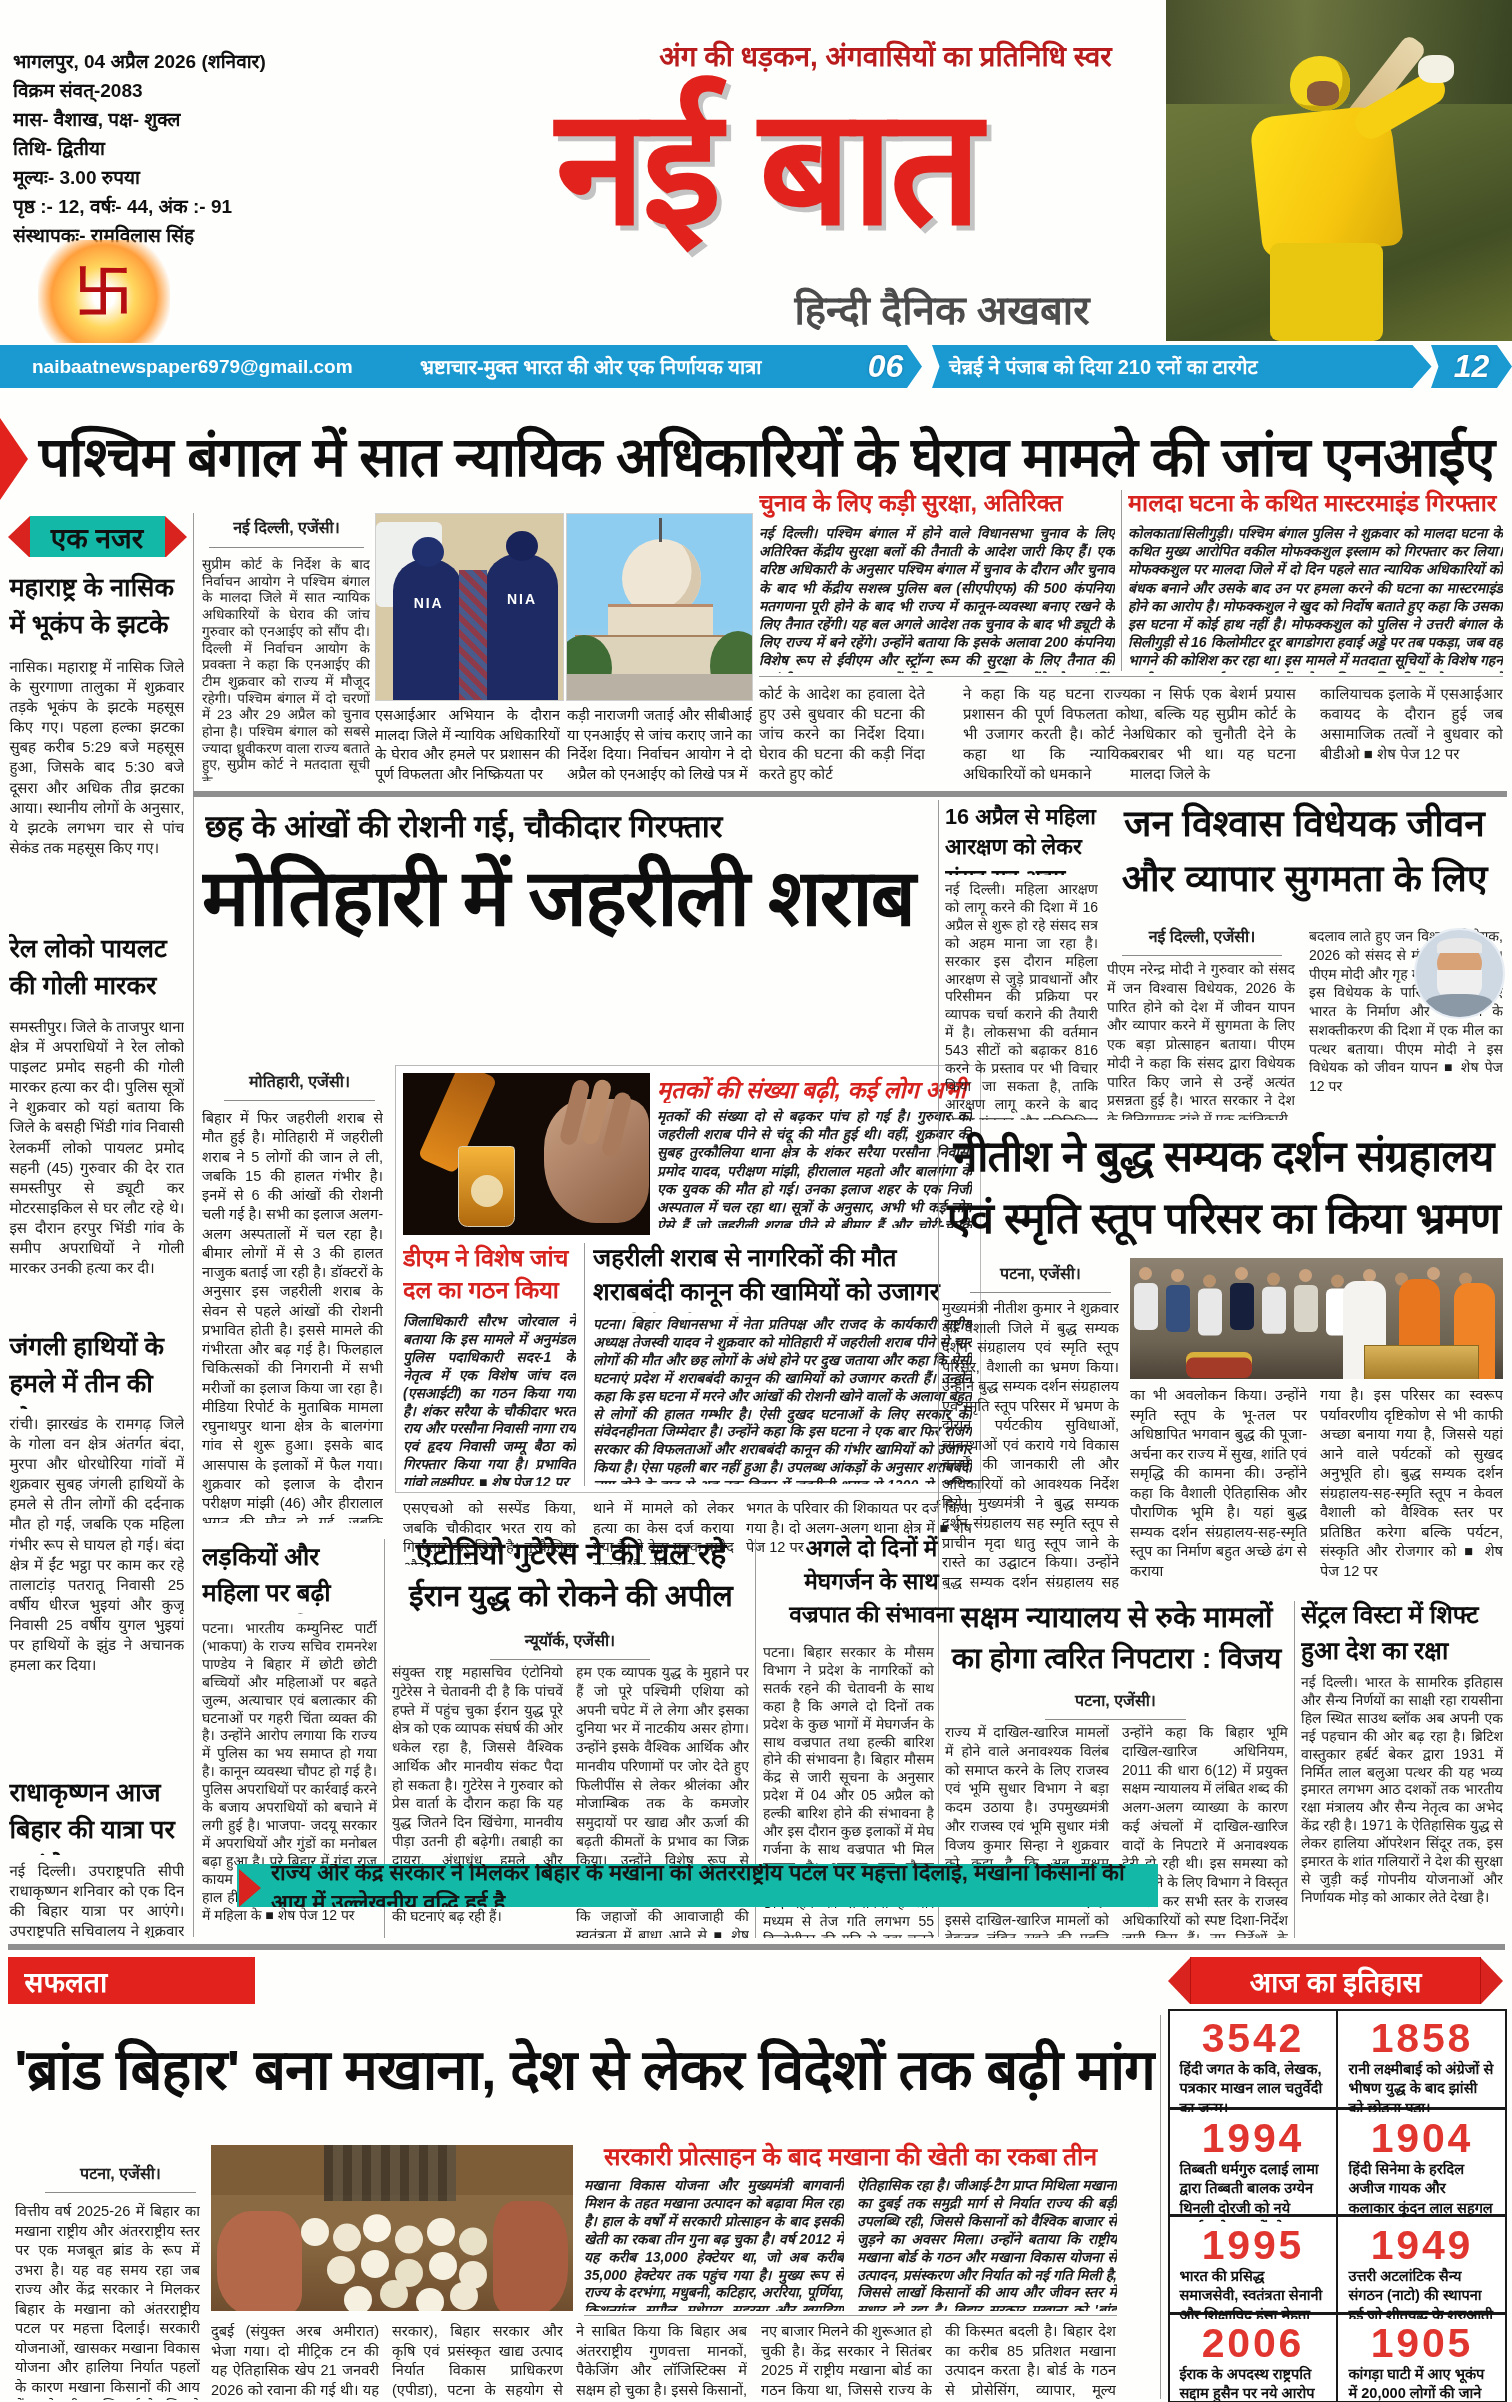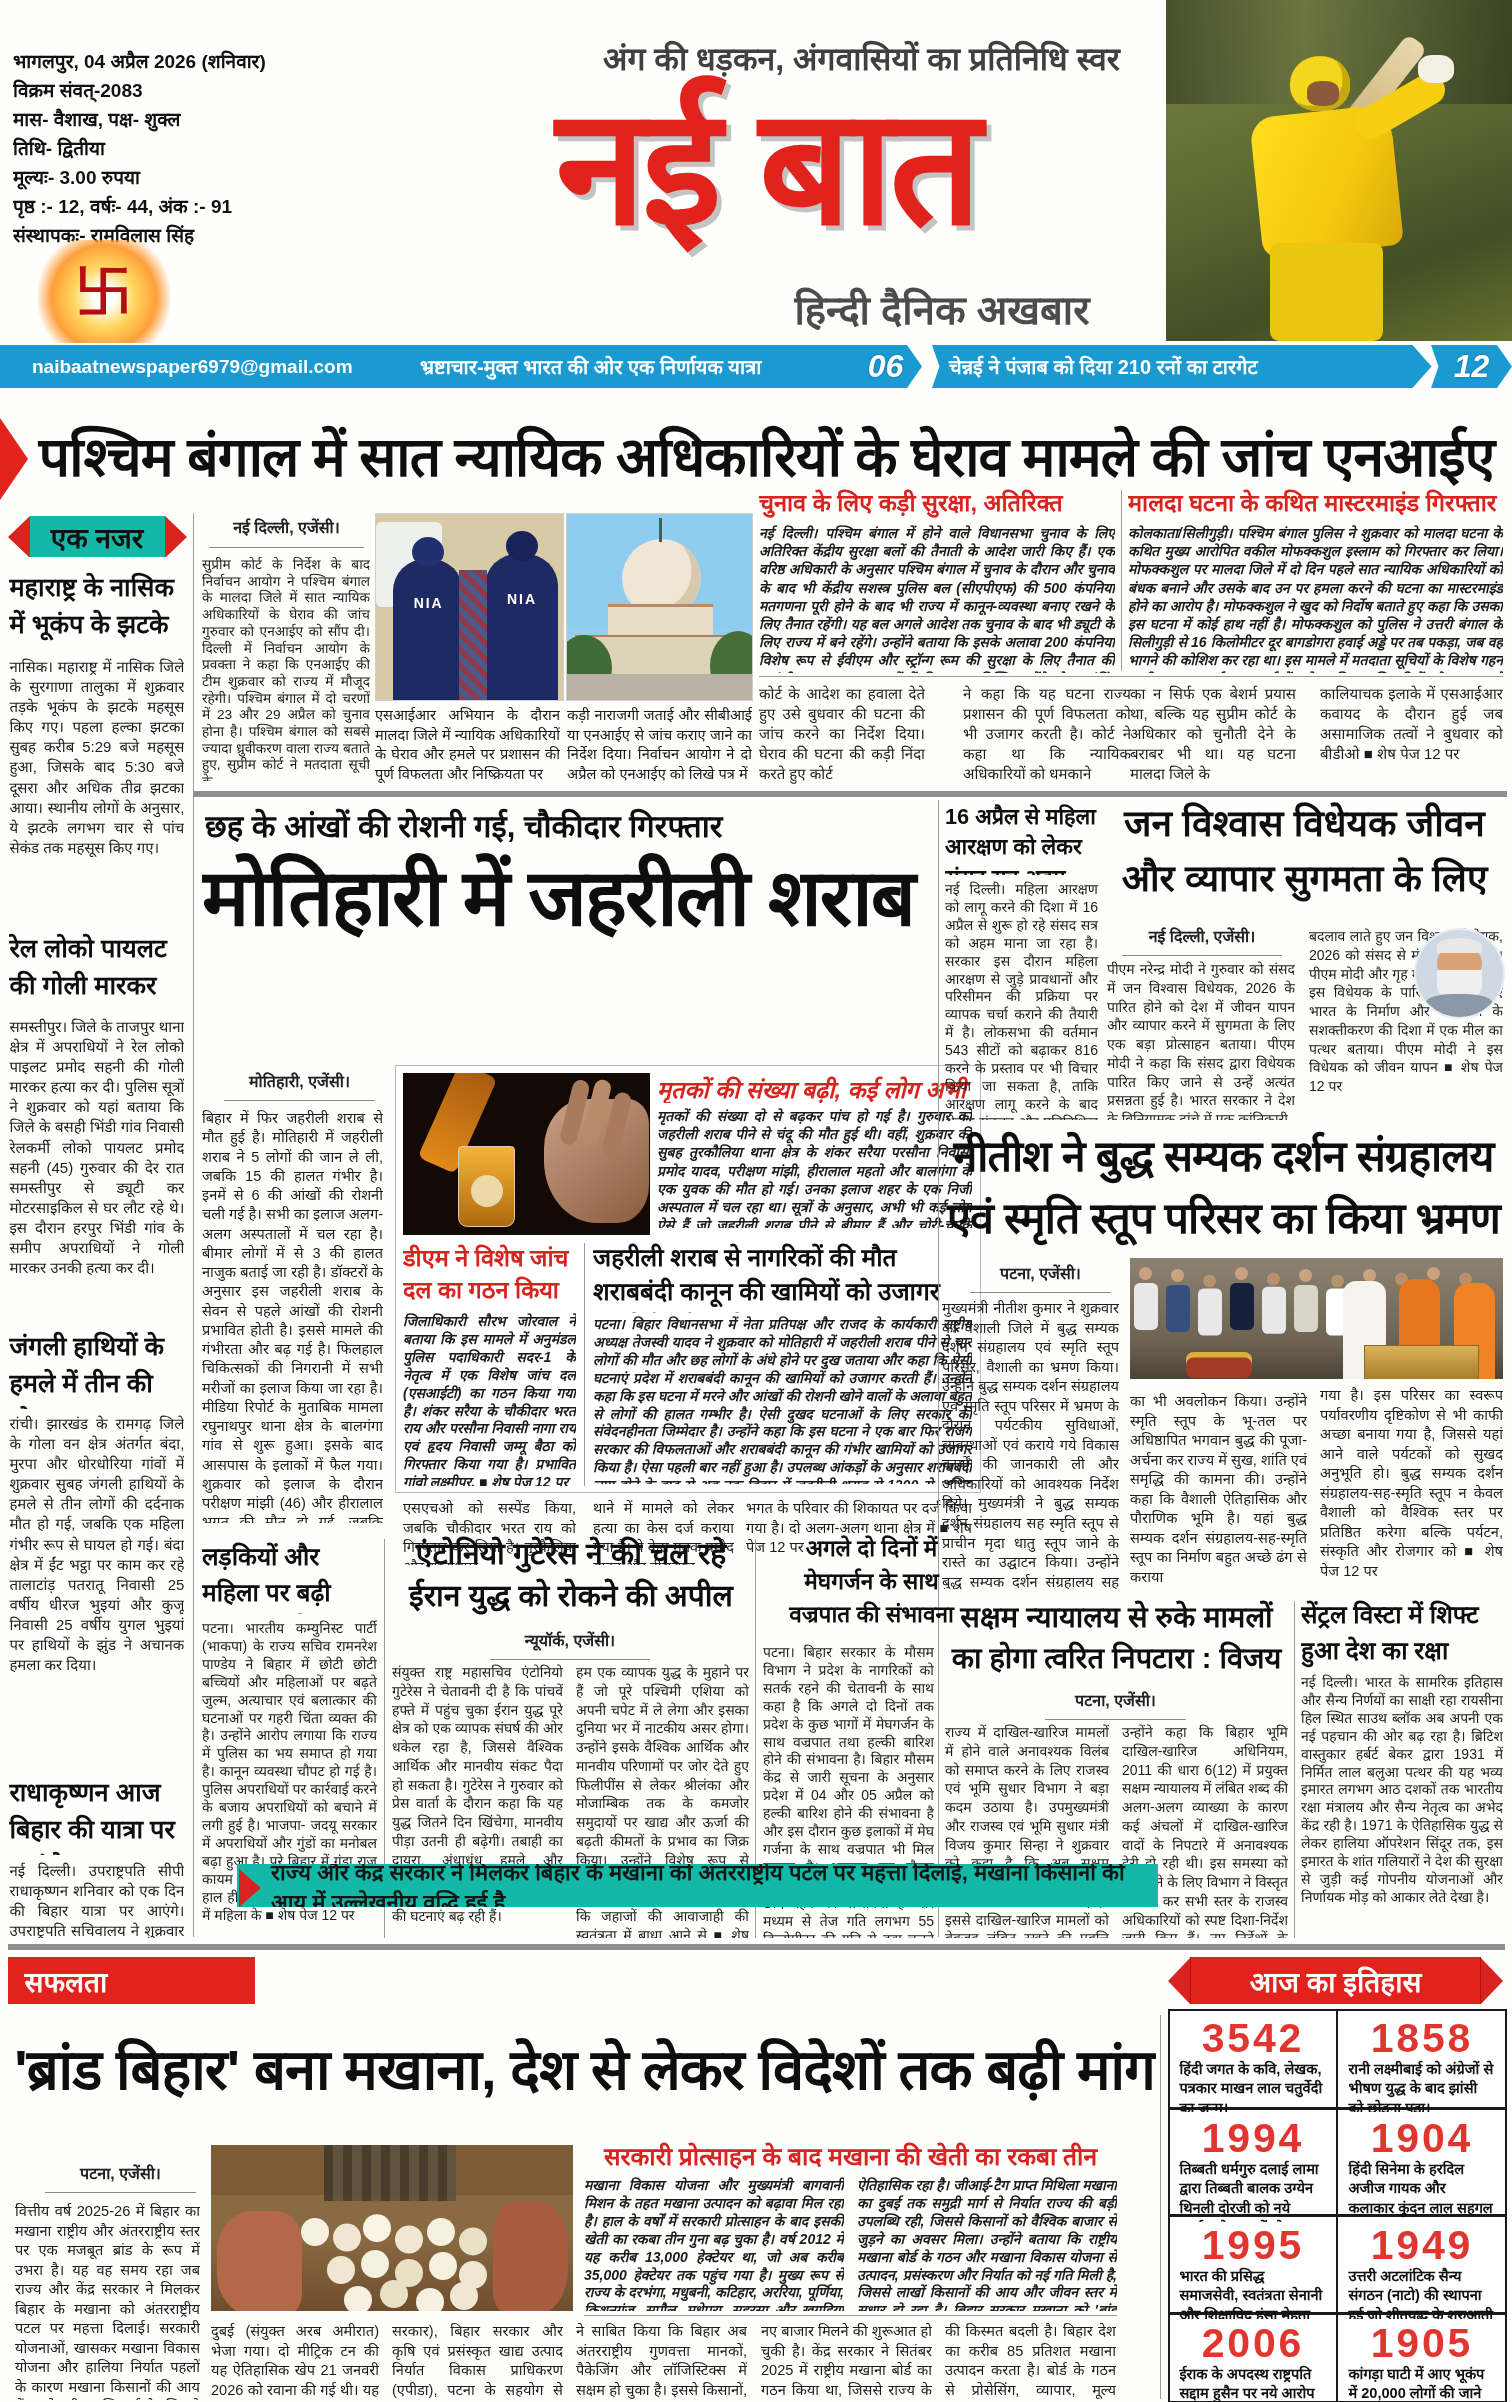--- a/index.html
+++ b/index.html
@@ -43,21 +43,21 @@
       <div>विक्रम संवत्-2083</div>
       <div>मास- वैशाख, पक्ष- शुक्ल</div>
       <div>तिथि- द्वितीया</div>
       <div>मूल्यः- 3.00 रुपया</div>
       <div>पृष्ठ :- 12, वर्षः- 44, अंक :- 91</div>
       <div>संस्थापकः- रामविलास सिंह</div>
     </div>
     <div class="a" style="left:38px;top:240px;width:132px;height:104px;background:radial-gradient(circle at 50% 55%,#fff 12%,#ffd75e 35%,#ff9f3c 60%,rgba(255,180,90,0) 78%);display:flex;align-items:center;justify-content:center;">
       <span style="font-size:53px;color:#b40d12;font-weight:800;">卐</span>
     </div>
-    <div class="a" style="left:603px;top:36px;width:565px;height:41px;font-size:32px;font-weight:800;color:#404040;text-align:left;">अंग की धड़कन, अंगवासियों का प्रतिनिधि स्वर</div>
+    <div class="a" style="left:603px;top:36px;width:565px;height:41px;font-size:28px;font-weight:800;color:#b91c1c;text-align:center;">अंग की धड़कन, अंगवासियों का प्रतिनिधि स्वर</div>
     <div class="a" style="left:367px;top:49px;width:800px;height:237px;font-size:162px;line-height:235px;font-weight:800;color:#e2231d;text-align:center;text-shadow:4.7px 4.7px 0 #c3c3c3;letter-spacing:-3.8px;">नई बात</div>
     <div class="a" actable="false" style="left:716px;top:281px;width:452px;height:49px;font-size:40px;font-weight:800;color:#4c4c4c;text-align:center;">हिन्दी दैनिक अखबार</div>
 
     <div class="photo" style="left:1166px;top:0;width:347px;height:341px;background:linear-gradient(160deg,#7c8444 0%,#5d6a33 45%,#424e24 75%,#66702f 100%);border:none;">
       <div class="a" style="left:0;top:0;width:347px;height:104px;background:linear-gradient(90deg,#3c4526,#6b7340 40%,#2e3a1e);opacity:.8;"></div>
       <div class="a" style="left:196px;top:26px;width:24.5px;height:141px;background:linear-gradient(#e8d8ae,#caa96e);transform:rotate(38deg);border-radius:9.4px;"></div>
       <div class="a" style="left:124px;top:56px;width:60px;height:55px;background:#f4d61c;border-radius:50% 50% 45% 45%;box-shadow:inset -7.5px -5.6px 0 #c7a90e;"></div>
       <div class="a" style="left:141px;top:81px;width:32px;height:24.5px;background:#8a5a3a;border-radius:40%;"></div>
       <div class="a" style="left:90px;top:111px;width:141px;height:141px;background:linear-gradient(120deg,#ffdf1b,#f6c60e 60%,#d9a90a);border-radius:24.5px 34px 13px 17px;transform:rotate(-6deg);"></div>
       <div class="a" style="left:185px;top:90px;width:98px;height:32px;background:#f6ce12;transform:rotate(-30deg);border-radius:15px;"></div>
@@ -205,21 +205,21 @@
 
   <div class="photo" style="left:1130px;top:1258px;width:373px;height:121px;background:linear-gradient(#8d8272,#6d6353 70%,#4b4337);border:none;">
     <div class="a" style="left:9.4px;top:9.4px;width:13px;height:13px;border-radius:50%;background:#caa27e;box-shadow:32px 1.9px 0 #caa27e,64px 7.5px 0 #b8916d,96px 0 0 #caa27e,128px 5.6px 0 #b8916d,160px 1.9px 0 #caa27e,192px 7.5px 0 #b8916d,224px 1.9px 0 #caa27e,256px 5.6px 0 #b8916d,288px 0 0 #caa27e,320px 5.6px 0 #b8916d;"></div>
     <div class="a" style="left:3.8px;top:24.5px;width:24.5px;height:47px;background:#e8e8e8;box-shadow:32px 1.9px 0 #35507e,64px 5.6px 0 #e8e8e8,96px 0 0 #16203c,128px 3.8px 0 #e8e8e8,160px 1.9px 0 #d8d4c8,192px 5.6px 0 #ffffff,224px 1.9px 0 #35507e;border-radius:5.6px;"></div>
     <div class="a" style="left:269px;top:21px;width:41px;height:100px;background:#e8761e;border-radius:15px 15px 0 0;"></div>
     <div class="a" style="left:324px;top:24.5px;width:41px;height:96px;background:#ef8326;border-radius:15px 15px 0 0;"></div>
     <div class="a" style="left:213px;top:22.6px;width:43px;height:98px;background:#f4f3ef;border-radius:13px 13px 0 0;"></div>
     <div class="a" style="left:234px;top:87px;width:113px;height:34px;background:linear-gradient(#d9b35a,#a67c28);border:1.9px solid #8a6a20;"></div>
     <div class="a" style="left:56px;top:94px;width:66px;height:26px;background:#a33b28;border-radius:7.5px;box-shadow:inset 0 5.6px 0 #d8b13c;"></div>
   </div>
-  <div class="a body-txt" style="left:1130px;top:1386px;width:177px;height:203px;font-size:14.6px;margin-top:6px;">का भी अवलोकन किया। उन्होंने स्मृति स्तूप के भू-तल पर अधिष्ठापित भगवान बुद्ध की पूजा-अर्चना कर राज्य में सुख, शांति एवं समृद्धि की कामना की। उन्होंने कहा कि वैशाली ऐतिहासिक और पौराणिक भूमि है। यहां बुद्ध सम्यक दर्शन संग्रहालय-सह-स्मृति स्तूप का निर्माण बहुत अच्छे ढंग से कराया</div>
+  <div class="a body-txt" style="left:1130px;top:1386px;width:177px;height:203px;font-size:14.6px;">का भी अवलोकन किया। उन्होंने स्मृति स्तूप के भू-तल पर अधिष्ठापित भगवान बुद्ध की पूजा-अर्चना कर राज्य में सुख, शांति एवं समृद्धि की कामना की। उन्होंने कहा कि वैशाली ऐतिहासिक और पौराणिक भूमि है। यहां बुद्ध सम्यक दर्शन संग्रहालय-सह-स्मृति स्तूप का निर्माण बहुत अच्छे ढंग से कराया</div>
   <div class="a body-txt" style="left:1320px;top:1386px;width:183px;height:203px;font-size:14.6px;">गया है। इस परिसर का स्वरूप पर्यावरणीय दृष्टिकोण से भी काफी अच्छा बनाया गया है, जिससे यहां आने वाले पर्यटकों को सुखद अनुभूति हो। बुद्ध सम्यक दर्शन संग्रहालय-सह-स्मृति स्तूप न केवल वैशाली को वैश्विक स्तर पर प्रतिष्ठित करेगा बल्कि पर्यटन, संस्कृति और रोजगार को   ■  शेष पेज 12 पर</div>
 
   <div class="a hl-black" style="left:202px;top:1539px;width:175px;height:75px;font-size:24.5px;line-height:1.45;">लड़कियों और महिला पर बढ़ी अत्याचार की घटना चिंतनीय</div>
   <div class="a body-txt" style="left:202px;top:1620px;width:175px;height:318px;font-size:14px;line-height:1.28;">पटना। भारतीय कम्युनिस्ट पार्टी (भाकपा) के राज्य सचिव रामनरेश पाण्डेय ने बिहार में छोटी छोटी बच्चियों और महिलाओं पर बढ़ते जुल्म, अत्याचार एवं बलात्कार की घटनाओं पर गहरी चिंता व्यक्त की है। उन्होंने आरोप लगाया कि राज्य में पुलिस का भय समाप्त हो गया है। कानून व्यवस्था चौपट हो गई है। पुलिस अपराधियों पर कार्रवाई करने के बजाय अपराधियों को बचाने में लगी हुई है। भाजपा- जदयू सरकार में अपराधियों और गुंडों का मनोबल बढ़ा हुआ है। पूरे बिहार में गुंडा राज कायम हो गया है। उन्होंने कहा कि हाल ही में नालंदा जिले के नूरसराय में महिला के  ■  शेष पेज 12 पर</div>
   <div class="vrule" style="left:384px;top:1539px;height:399px;"></div>
 
   <div class="a hl-black" style="left:392px;top:1533px;width:358px;height:90px;font-size:30px;line-height:1.4;text-align:center;">एंटोनियो गुटेरेस ने की चल रहे ईरान युद्ध को रोकने की अपील</div>
   <div class="a dateline" style="left:490px;top:1629px;width:160px;height:25.4px;">न्यूयॉर्क, एजेंसी।</div>
   <div class="a body-txt" style="left:392px;top:1663px;width:171px;height:275px;font-size:14px;">संयुक्त राष्ट्र महासचिव एंटोनियो गुटेरेस ने चेतावनी दी है कि पांचवें हफ्ते में पहुंच चुका ईरान युद्ध पूरे क्षेत्र को एक व्यापक संघर्ष की ओर धकेल रहा है, जिससे वैश्विक आर्थिक और मानवीय संकट पैदा हो सकता है। गुटेरेस ने गुरुवार को प्रेस वार्ता के दौरान कहा कि यह युद्ध जितने दिन खिंचेगा, मानवीय पीड़ा उतनी ही बढ़ेगी। तबाही का दायरा, अंधाधुंध हमले और नागरिकों के साथ-साथ नागरिक बुनियादी ढांचे को निशाना बनाने की घटनाएं बढ़ रही हैं।</div>
   <div class="a body-txt" style="left:576px;top:1663px;width:173px;height:275px;font-size:14px;">हम एक व्यापक युद्ध के मुहाने पर हैं जो पूरे पश्चिमी एशिया को अपनी चपेट में ले लेगा और इसका दुनिया भर में नाटकीय असर होगा। उन्होंने इसके वैश्विक आर्थिक और मानवीय परिणामों पर जोर देते हुए फिलीपींस से लेकर श्रीलंका और मोजाम्बिक तक के कमजोर समुदायों पर खाद्य और ऊर्जा की बढ़ती कीमतों के प्रभाव का जिक्र किया। उन्होंने विशेष रूप से महत्वपूर्ण होर्मुज जलडमरूमध्य की ओर इशारा करते हुए चेतावनी दी कि जहाजों की आवाजाही की स्वतंत्रता में बाधा आने से  ■  शेष पेज 12 पर</div>

